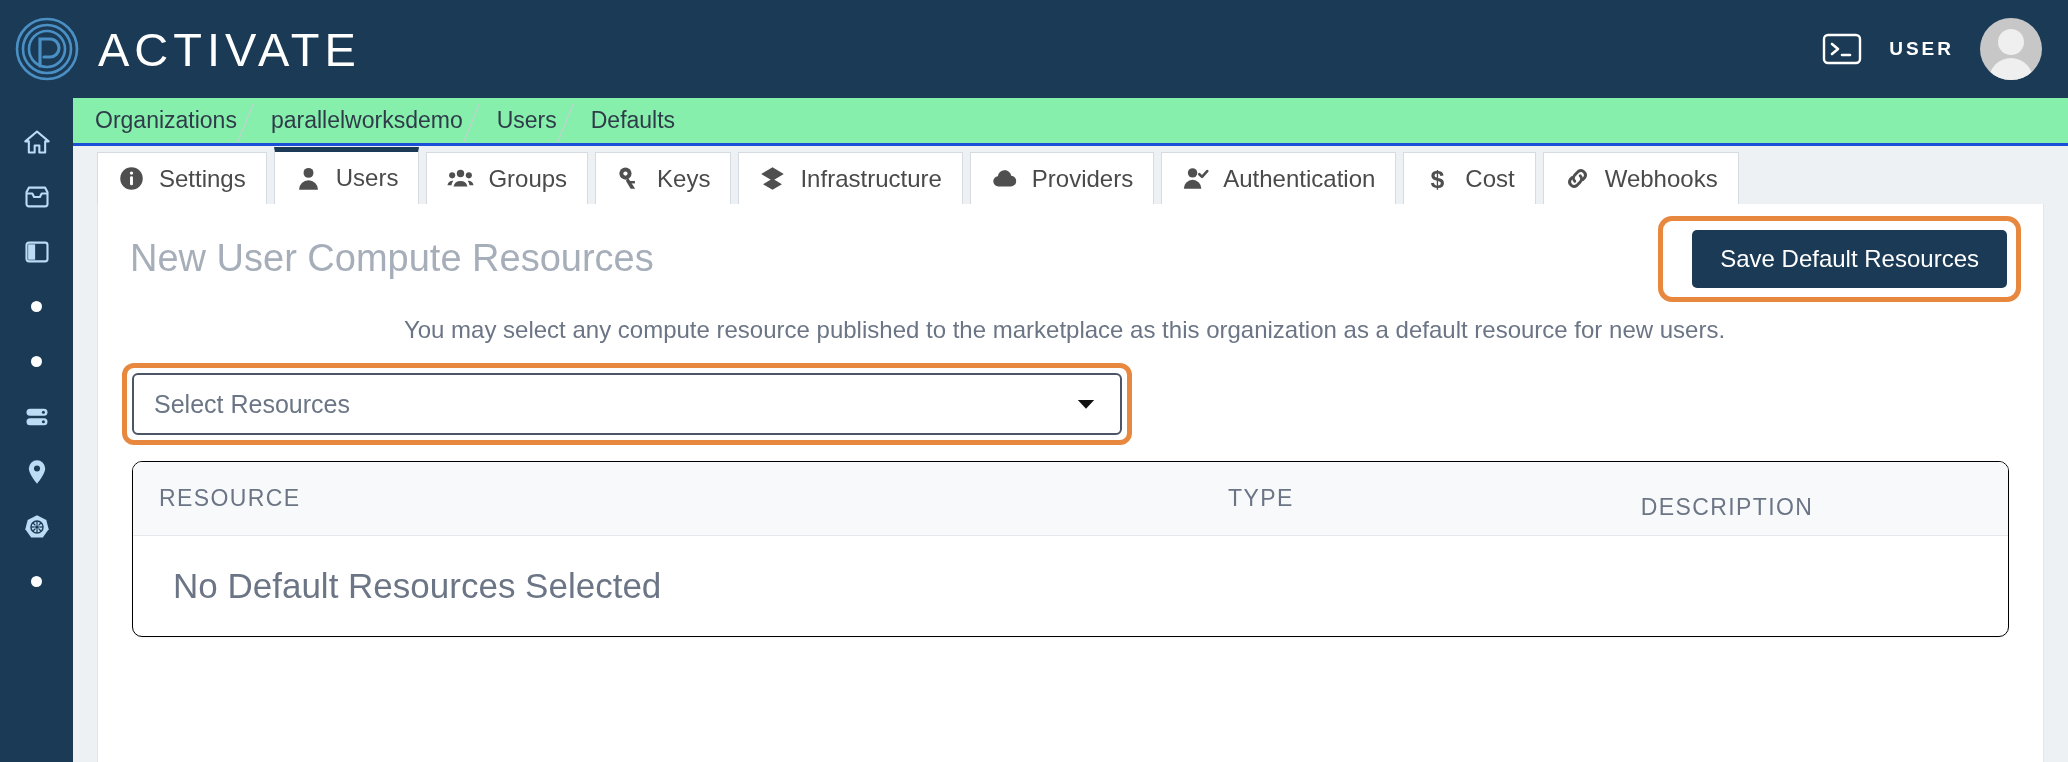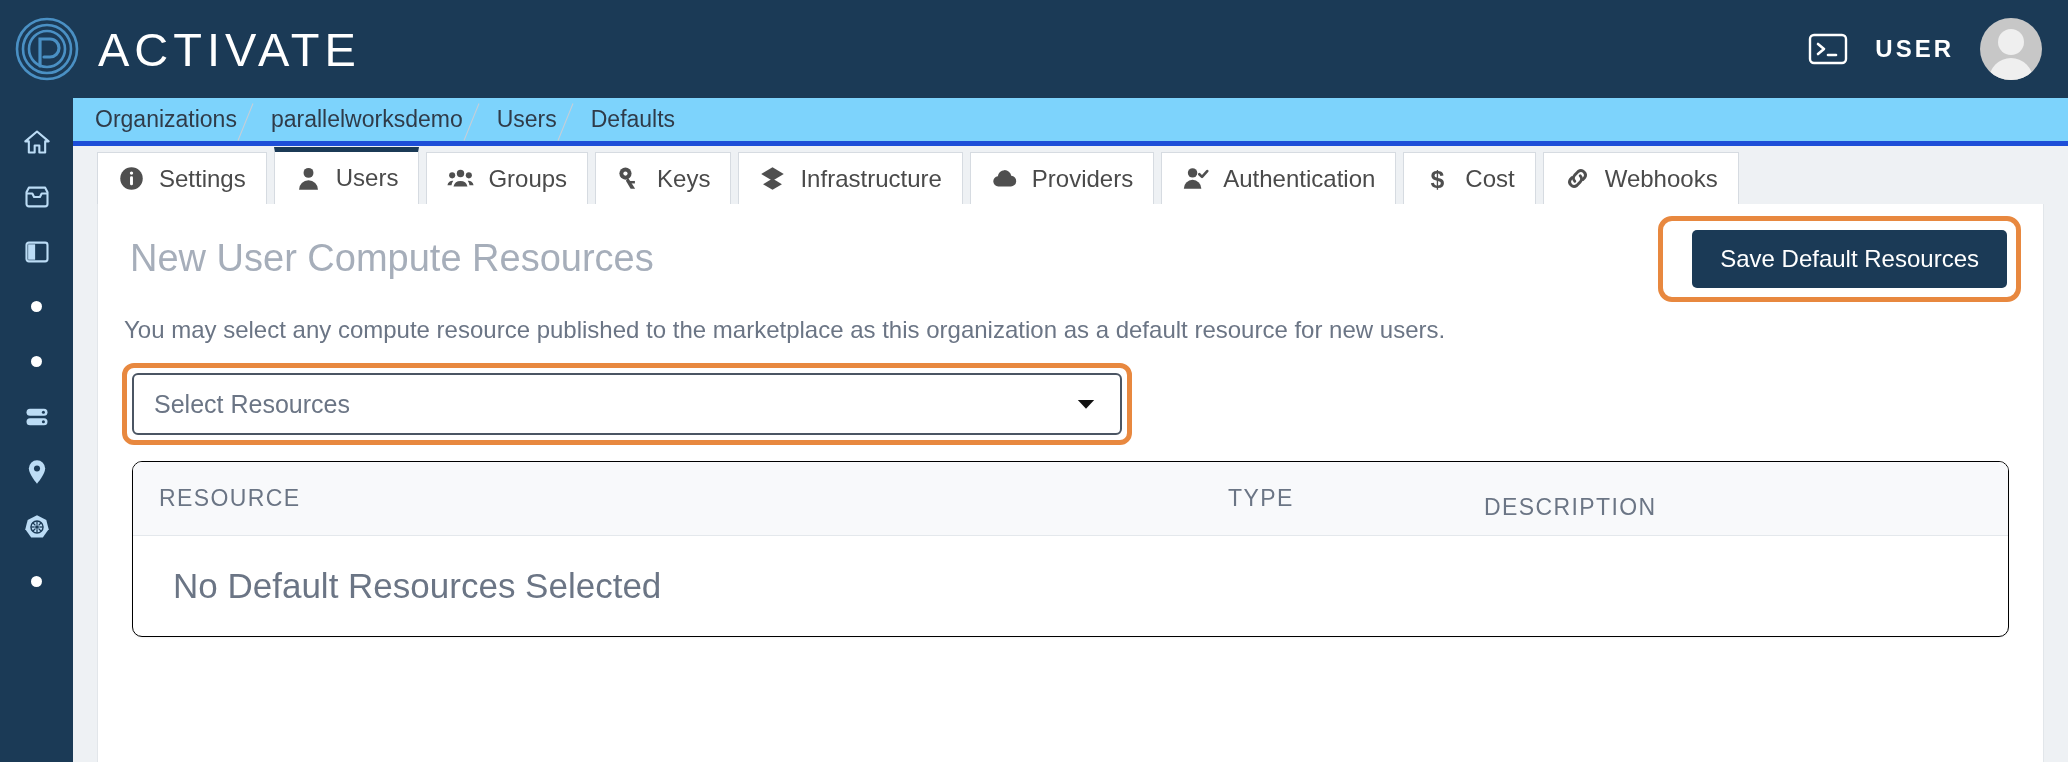--- a/index.html
+++ b/index.html
@@ -21,21 +21,21 @@
   .brand-logo { width:66px; height:66px; flex:0 0 66px; }
   .brand-word {
     margin-left:18px; color:#ffffff; font-size:47px; letter-spacing:5px;
     font-weight:400; line-height:1;
   }
   .topbar-right {
     margin-left:auto; display:flex; align-items:center; padding-right:26px; gap:26px;
   }
   .terminal-icon { width:42px; height:42px; }
   .user-label {
-    color:#ffffff; font-size:24px; letter-spacing:3px; font-weight:700;
+    color:#ffffff; font-size:19px; letter-spacing:3px; font-weight:700;
   }
   .avatar {
     width:62px; height:62px; border-radius:50%; background:#c7c7c7;
     overflow:hidden; position:relative;
   }
   .avatar .head {
     position:absolute; width:26px; height:26px; border-radius:50%;
     background:#efefef; left:18px; top:11px;
   }
   .avatar .body {
@@ -57,22 +57,22 @@
   .rail-dot { width:11px; height:11px; border-radius:50%; background:#ffffff; }
 
   
   .page {
     position:absolute; top:98px; left:73px; width:1995px; height:664px;
     background:#eef1f4;
   }
 
   
   .crumbbar {
-    height:48px; background:#7dd3fc; display:flex; align-items:center;
-    border-bottom:5px solid #1d4ed8;
+    height:48px; background:#86efac; display:flex; align-items:center;
+    border-bottom:3px solid #1d4ed8;
   }
   .crumb {
     font-size:23px; color:#2f3b49; padding:0 0 0 0; line-height:1;
     display:flex; align-items:center;
   }
   .crumb:first-child { margin-left:22px; }
   .crumb-sep {
     width:34px; height:48px; position:relative; flex:0 0 34px;
   }
   .crumb-sep::after {
@@ -121,21 +121,21 @@
     font-family:"Liberation Sans", sans-serif;
     margin-left:20px;
   }
   .hl-ring {
     position:absolute; border:5px solid #e8883f; border-radius:14px;
     pointer-events:none;
   }
   .save-wrap .hl-ring { left:-14px; top:-14px; right:-14px; bottom:-14px; }
 
   .desc {
-    padding:18px 32px 0 26px; font-size:24px; color:#6b7585; line-height:1.3;
+    padding:18px 32px 0 20px; font-size:24px; color:#6b7585; line-height:1.3;text-align:center;
   }
 
   .select-wrap {
     position:relative; margin:28px 0 0 34px; width:990px;
   }
   .select-box {
     width:990px; height:62px; border:2px solid #4b5563; border-radius:6px;
     background:#ffffff; display:flex; align-items:center;
     padding:0 20px; cursor:pointer;
   }

